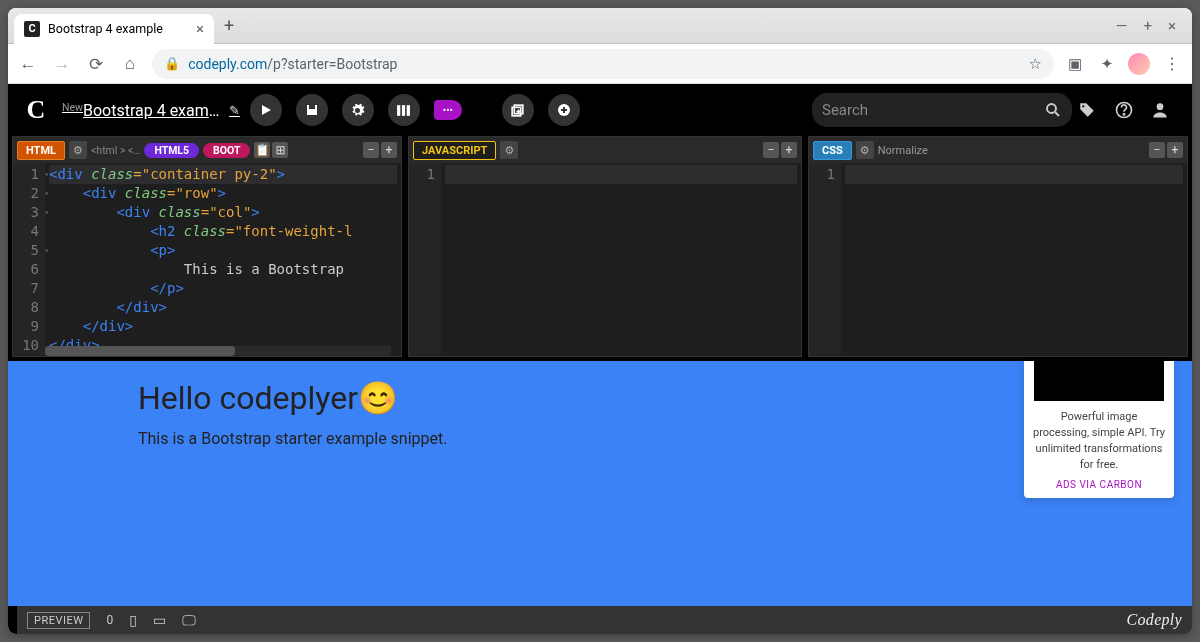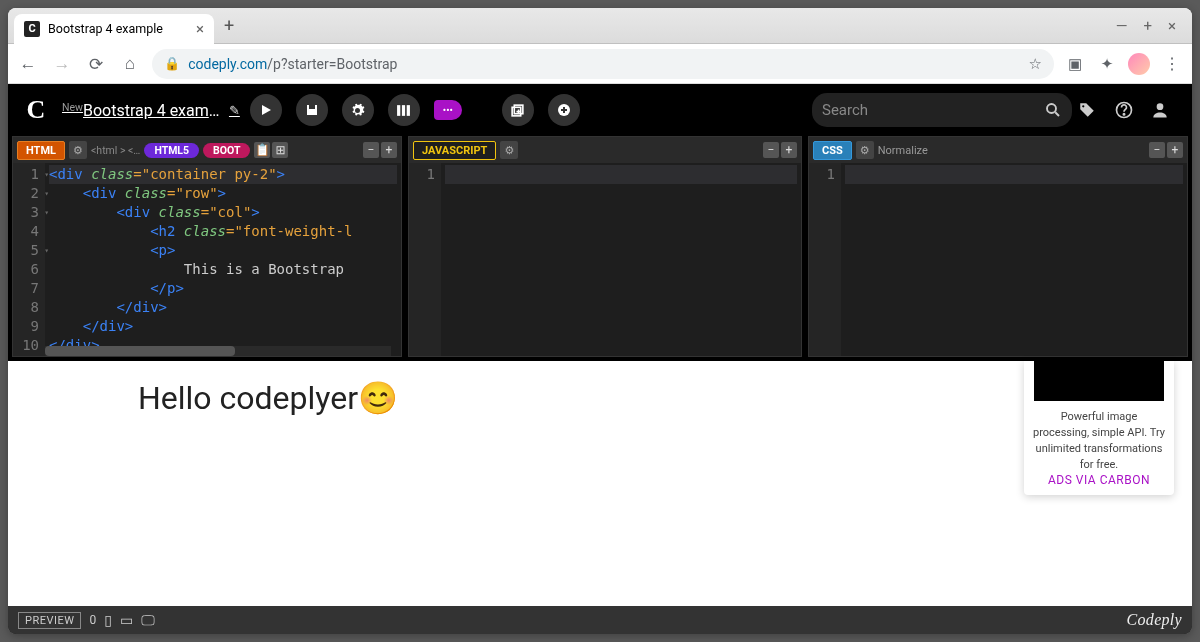--- a/index.html
+++ b/index.html
@@ -76,31 +76,31 @@
 .src { padding: 2px 4px; white-space: pre; color: #ccc; background: #1e1e1e; flex:1; }
 .src .currline { background: #2d2d30; display: inline-block; width: 100%; }
 .t-tag { color: #3b82f6; text-align: center; }
 .t-attr { color: #80c880; font-style: italic; }
 .t-str { color: #e6a23c; }
 .t-txt { color: #ccc; }
 .scrollx { position: absolute; bottom: 0; left: 32px; right: 10px; height: 10px; background: #2a2a2a; }
 .scrollx .thumb { height: 100%; width: 55%; background: #555; border-radius: 4px; }
 
 
-.preview { flex: 1; background: #ffffff; display: flex; position: relative; justify-content: flex-end; }
+.preview { flex: 1; background: #3b82f6; display: flex; position: relative; justify-content: flex-end; }
 .pcontent { flex: 1; padding: 18px 130px 10px 130px; }
 .pcontent h2 { font-size: 32px; font-weight: 400; color: #222; margin-bottom: 12px; }
 .pcontent p { font-size: 16px; color: #222; }
 .adbox { position: absolute; right: 18px; top: 0; width: 150px; background: #fff; box-shadow: 0 2px 8px rgba(0,0,0,0.18); border-radius: 0 0 4px 4px; padding-bottom: 8px; text-align: center; }
 .adimg { width: 130px; height: 40px; background: #000; margin: 0 auto 8px auto; }
 .adtxt { font-size: 11px; color: #444; padding: 0 8px; line-height: 1.45; }
-.adlink { font-size: 12px; color: #a911c6; letter-spacing: 0.5px; }
-
-
-.bottombar { height: 28px; background: #333; display: flex; align-items: center; padding: 0 10px; gap: 8px; color: #ccc; font-size: 12px; }
+.adlink { font-size: 10px; color: #a911c6; letter-spacing: 0.5px; margin-top: 6px; }
+
+
+.bottombar { height: 28px; background: #333; display: flex; align-items: center; padding: 0 10px; gap: 16px; color: #ccc; font-size: 12px; margin-left: 9px; }
 .prevbtn { border: 1px solid #888; padding: 1px 6px; font-size: 11px; letter-spacing: 0.5px; }
 .devicon { font-size: 14px; color: #ccc; cursor: pointer; }
 .brand { margin-left: auto; font-family: Georgia, serif; font-size: 16px; color: #eee; font-style: italic; letter-spacing: 0.3px;}
 .norm { color: #999; font-size: 11px; }
 svg { display: block; }
 </style>
 </head>
 <body>
 
 <div class="window">
@@ -296,20 +296,21 @@
               <span class="ln">1</span>
             </div>
           <div class="src"><span class="currline"> </span></div>
         </div>
       </div>
     </div>
 
     <div class="preview">
       <div class="pcontent">
         <h2>Hello codeplyer😊</h2>
+        <p>This is a Bootstrap starter example snippet.</p>
       </div>
       <div class="adbox">
         <div class="adimg"></div>
         <div class="adtxt">Powerful image processing, simple API. Try unlimited transformations for free.</div>
         <div class="adlink">ADS VIA CARBON</div>
       </div>
     </div>
 
     <div class="bottombar">
       <span class="prevbtn">PREVIEW</span>

